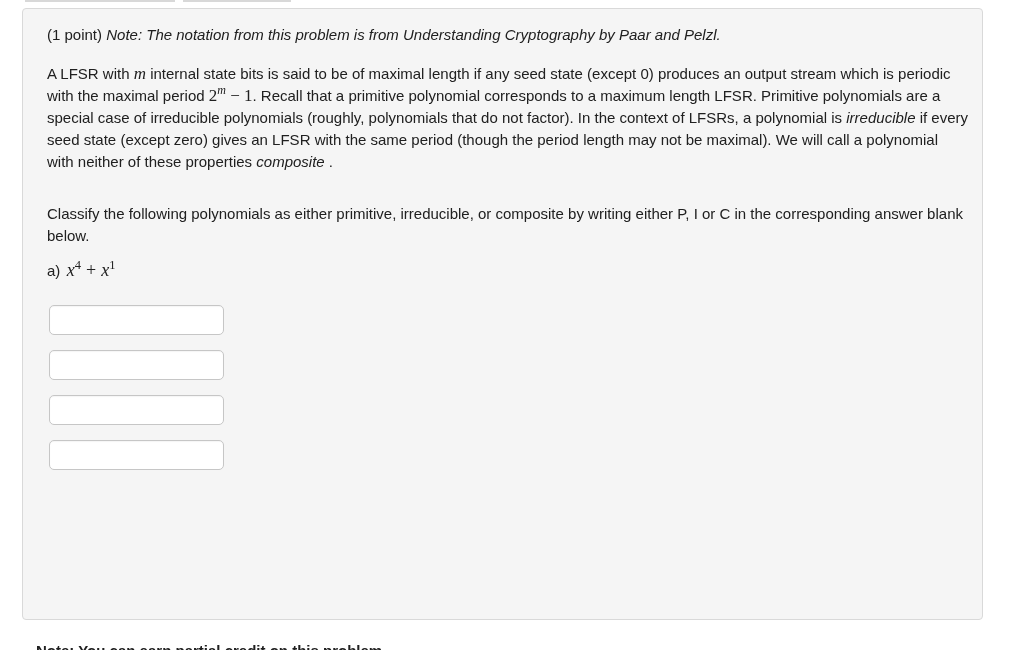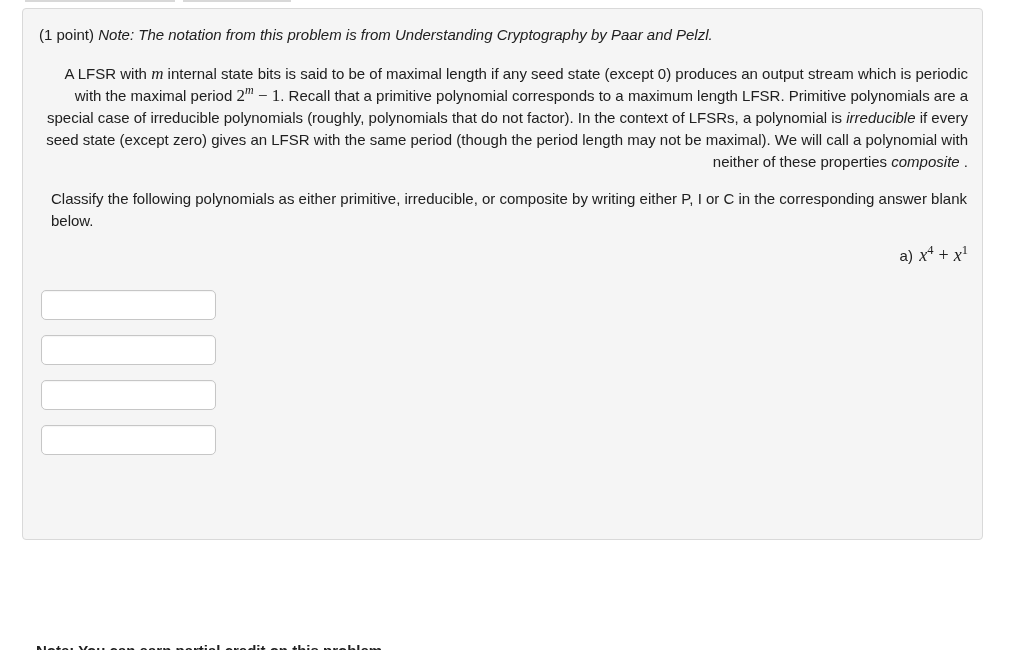--- a/index.html
+++ b/index.html
@@ -13,48 +13,47 @@
   }
   .tab-edge {
     position: absolute; top: 0; height: 2px;
     background: #d8d8d8;
   }
   .tab-edge-1 { left: 25px; width: 150px; }
   .tab-edge-2 { left: 183px; width: 108px; }
   .problem-box {
     position: absolute;
     left: 22px; top: 8px;
-    width: 961px; height: 532px;
+    width: 961px; height: 612px;
     background: var(--box-bg, #f5f5f5);
     border: 1px solid var(--box-border, #d9d9d9);
     border-radius: 4px;
-    padding: 15px 14px 24px 16px;
+    padding: 15px 14px 24px 24px;
   }
   p { margin: 0; }
   .intro, .para {
     font-size: 15px;
     line-height: 22px;
   }
   .intro { margin-bottom: 17px; }
-  .para-desc { margin-bottom: 15px; text-align: right; }
-  .para-classify { margin-bottom: 10px; margin-left: 12px; }
+  .para-desc { margin-bottom: 30px; }
+  .para-classify { margin-bottom: 10px; }
   .it { font-style: italic; }
   .math {
     font-family: "Liberation Serif", "DejaVu Serif", serif;
     font-size: 17px;
     white-space: nowrap;
   }
   .math var { font-style: italic; font-family: inherit; }
   .math sup { font-size: 12px; line-height: 0; font-style: normal; }
   .math sup var { font-style: italic; }
   .math .op { margin: 0 5px; }
   .poly {
     margin: 0 0 21px 0;
     line-height: 26px;
-    text-align: right;
   }
   .poly .prefix { font-size: 15px; margin-right: 2px; }
   .poly .math { font-size: 18px; }
   .poly .math sup { font-size: 12.5px; }
   .answer {
     display: block;
     width: 175px; height: 30px;
     margin: 0 0 15px 2px;
     background: #ffffff;
     border: 1px solid var(--input-border, #c6c6c6);

